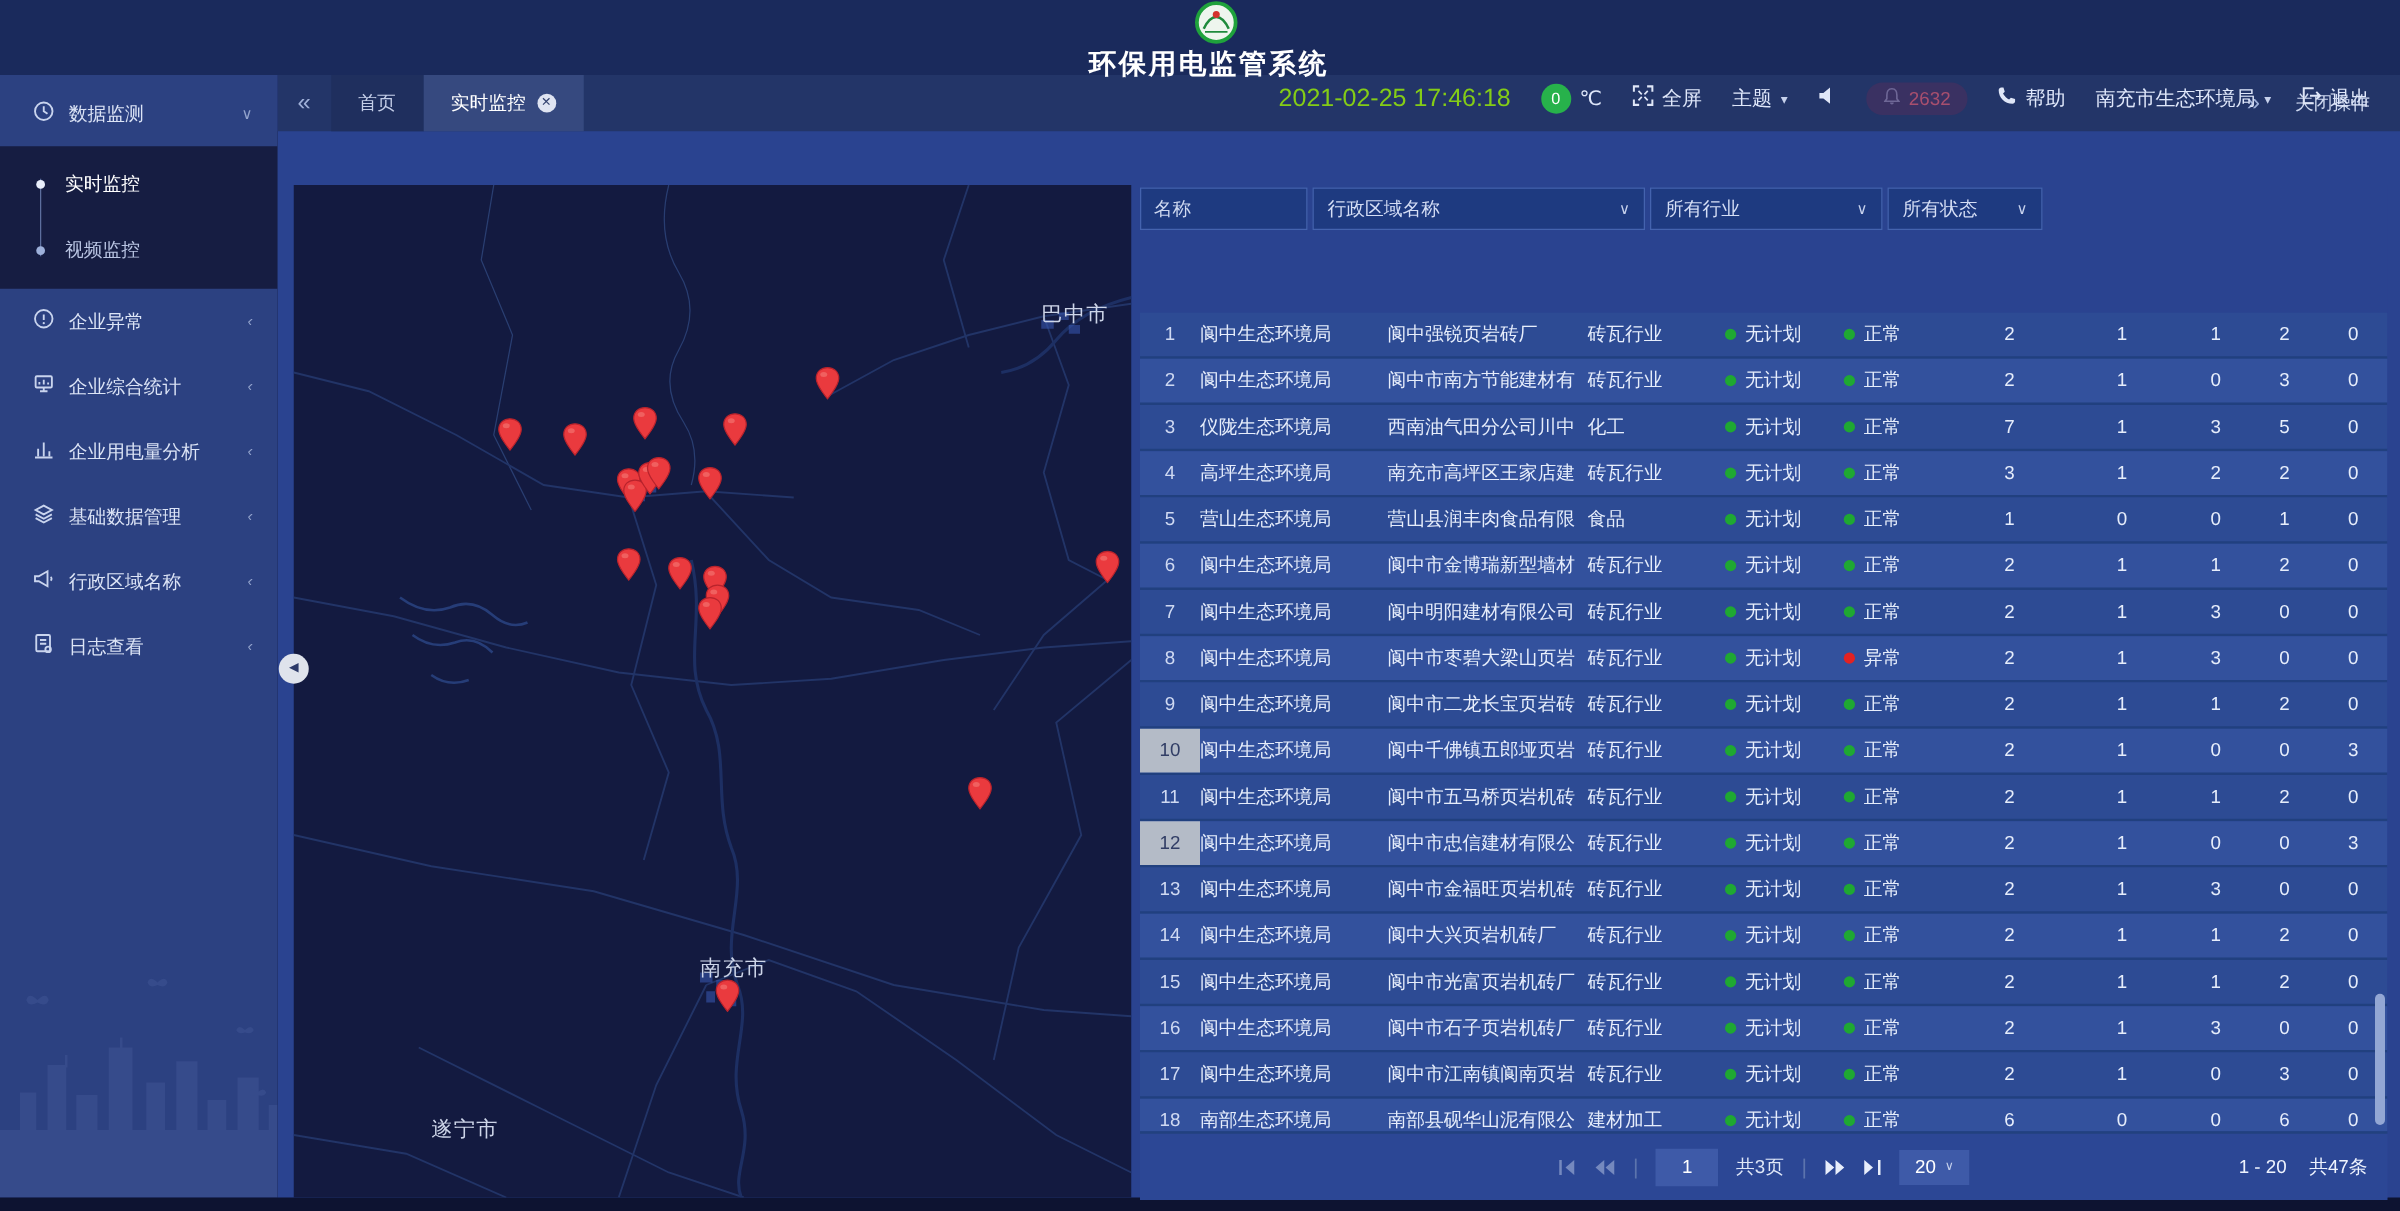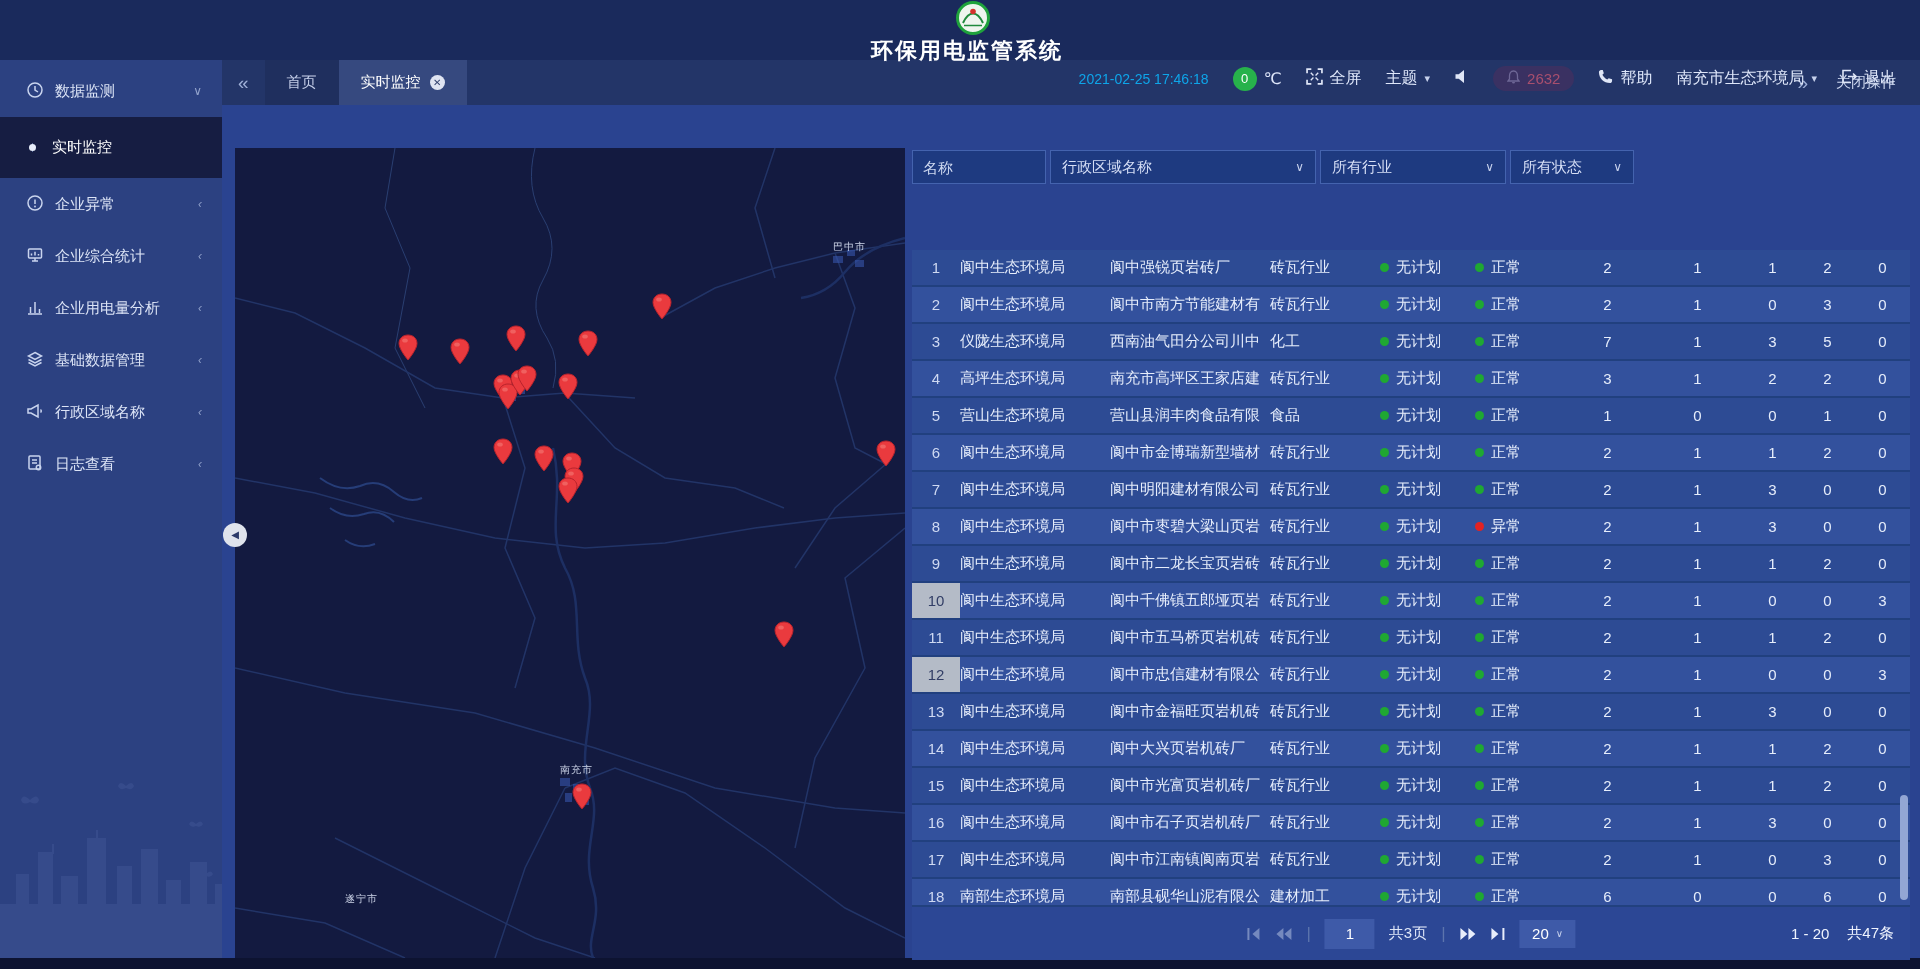--- a/index.html
+++ b/index.html
@@ -4,21 +4,21 @@
 <style>
   html,body{margin:0;padding:0;background:#0d1331;}
   body{font-family:"Liberation Sans","DejaVu Sans",sans-serif;}
   .app{position:relative;width:1920px;height:969px;overflow:hidden;background:#0d1331;}
 
   
   .hdr{position:absolute;top:0;left:0;width:1920px;height:60px;background:#1a2a5c;display:flex;align-items:center;z-index:5;flex-direction:column;}
   .logo{margin-left:26px;flex:0 0 auto;display:flex;}
   .hdr h1{color:#fff;font-size:22px;font-weight:bold;letter-spacing:2px;margin:0 0 0 14px;}
   .hright{margin-left:auto;display:flex;align-items:center;gap:24px;padding-right:24px;color:#dfe7fa;font-size:16px;white-space:nowrap;}
-  .dtime{font-size:14px;color:#0ea5e9;}
+  .dtime{font-size:20px;color:#84cc16;}
   .temp{display:flex;align-items:center;gap:7px;}
   .temp .circ{width:24px;height:24px;border-radius:50%;background:#27b24b;color:#fff;text-align:center;line-height:24px;font-size:13px;}
   .hbtn{display:flex;align-items:center;gap:7px;cursor:pointer;}
   .caret{font-size:11px;color:#c6d1ec;}
   .pill{display:flex;align-items:center;gap:7px;background:#3a3162;border-radius:13px;padding:4px 14px;color:#a84f6e;font-size:15px;cursor:pointer;}
 
   
   .sidebar{position:absolute;top:60px;left:0;width:222px;height:898px;background:#2c4181;overflow:hidden;z-index:4;}
   .menu{padding-top:5px;}
   .side-item{height:52px;display:flex;align-items:center;gap:11px;padding-left:26px;color:#dce4f6;font-size:15px;cursor:pointer;position:relative;}
@@ -38,21 +38,21 @@
   .tab{height:45px;display:flex;align-items:center;gap:9px;padding:0 22px;color:#c4cee8;font-size:15px;background:#1f2f5e;cursor:pointer;box-sizing:border-box;}
   .tab.active{background:#36497f;color:#fff;}
   .tclose{width:15px;height:15px;border-radius:50%;background:#dfe4f2;color:#33426f;font-size:10px;line-height:15px;text-align:center;cursor:pointer;}
   .tabright{margin-left:auto;display:flex;align-items:center;gap:28px;padding-right:24px;color:#cfd9f0;font-size:15px;}
   .statsbar{position:absolute;top:45px;left:0;right:0;height:43px;background:#2a4390;border-top:1px solid #3e5ca8;display:flex;align-items:center;gap:44px;padding-left:16px;color:#fff;font-size:15px;box-sizing:border-box;}
   .stat b{font-weight:normal;margin-left:5px;}
 
   
   .map{position:absolute;left:13px;top:88px;width:670px;height:810px;background:#131a40;}
   .map svg.roads{position:absolute;left:0;top:0;}
-  .city{position:absolute;color:#cdd5e8;font-size:10px;letter-spacing:1px;pointer-events:none;}
+  .city{position:absolute;color:#cdd5e8;font-size:17px;letter-spacing:1px;pointer-events:none;}
   .pin{position:absolute;width:20px;height:27px;cursor:pointer;}
   .collapse{position:absolute;left:-12px;top:375px;width:24px;height:24px;border-radius:50%;background:#dfe3ec;color:#2c3a69;border:none;font-size:10px;cursor:pointer;padding:0;line-height:24px;text-align:center;}
 
   
   .panel{position:absolute;left:690px;top:88px;width:998px;height:810px;background:#2a4390;}
   .filters{position:absolute;top:2px;left:0;display:flex;gap:4px;}
   .filters input{width:134px;height:34px;background:#1e3a80;border:1px solid #4463ae;color:#e8eefb;font-size:15px;padding:0 10px;box-sizing:border-box;outline:none;}
   .filters input::placeholder{color:#cfd9f0;}
   .sel{box-sizing:border-box;height:34px;background:#1e3a80;border:1px solid #4463ae;color:#d5def5;font-size:15px;display:flex;align-items:center;justify-content:space-between;padding:0 11px;cursor:pointer;}
   .sel .v{font-size:12px;color:#c6d1ec;}
@@ -152,20 +152,24 @@
               <circle cx="9" cy="9" r="7"></circle>
               <path d="M9 5v4l3 2"></path>
             </svg></span>
           <span>数据监测</span>
           <i class="chev">∨</i>
         </div>
         <div class="submenu">
           <div class="subitem active">
             <span class="dot"></span>
             <span>实时监控</span>
+          </div>
+          <div class="subitem">
+            <span class="dot"></span>
+            <span>视频监控</span>
           </div>
         </div>
         <div class="side-item">
           <span><svg width="18" height="18" viewBox="0 0 18 18" fill="none" stroke="#c9d4ee" stroke-width="1.5">
               <circle cx="9" cy="9" r="7"></circle>
               <path d="M9 5.5V10"></path>
               <circle cx="9" cy="12.5" r="0.9" fill="#c9d4ee" stroke="none"></circle>
             </svg></span>
           <span>企业异常</span>
           <i class="chev">‹</i>

